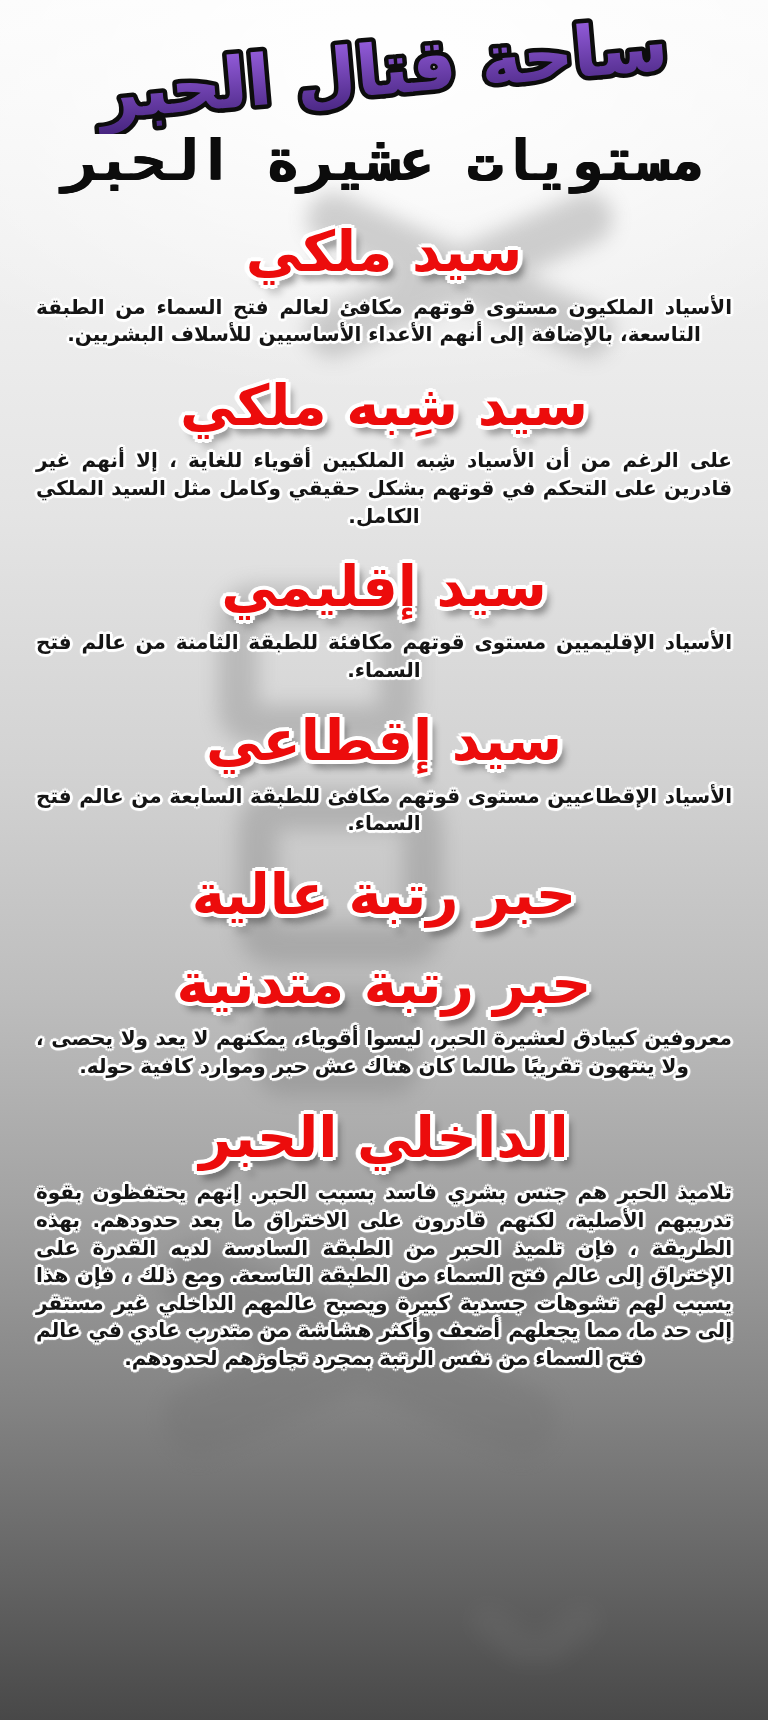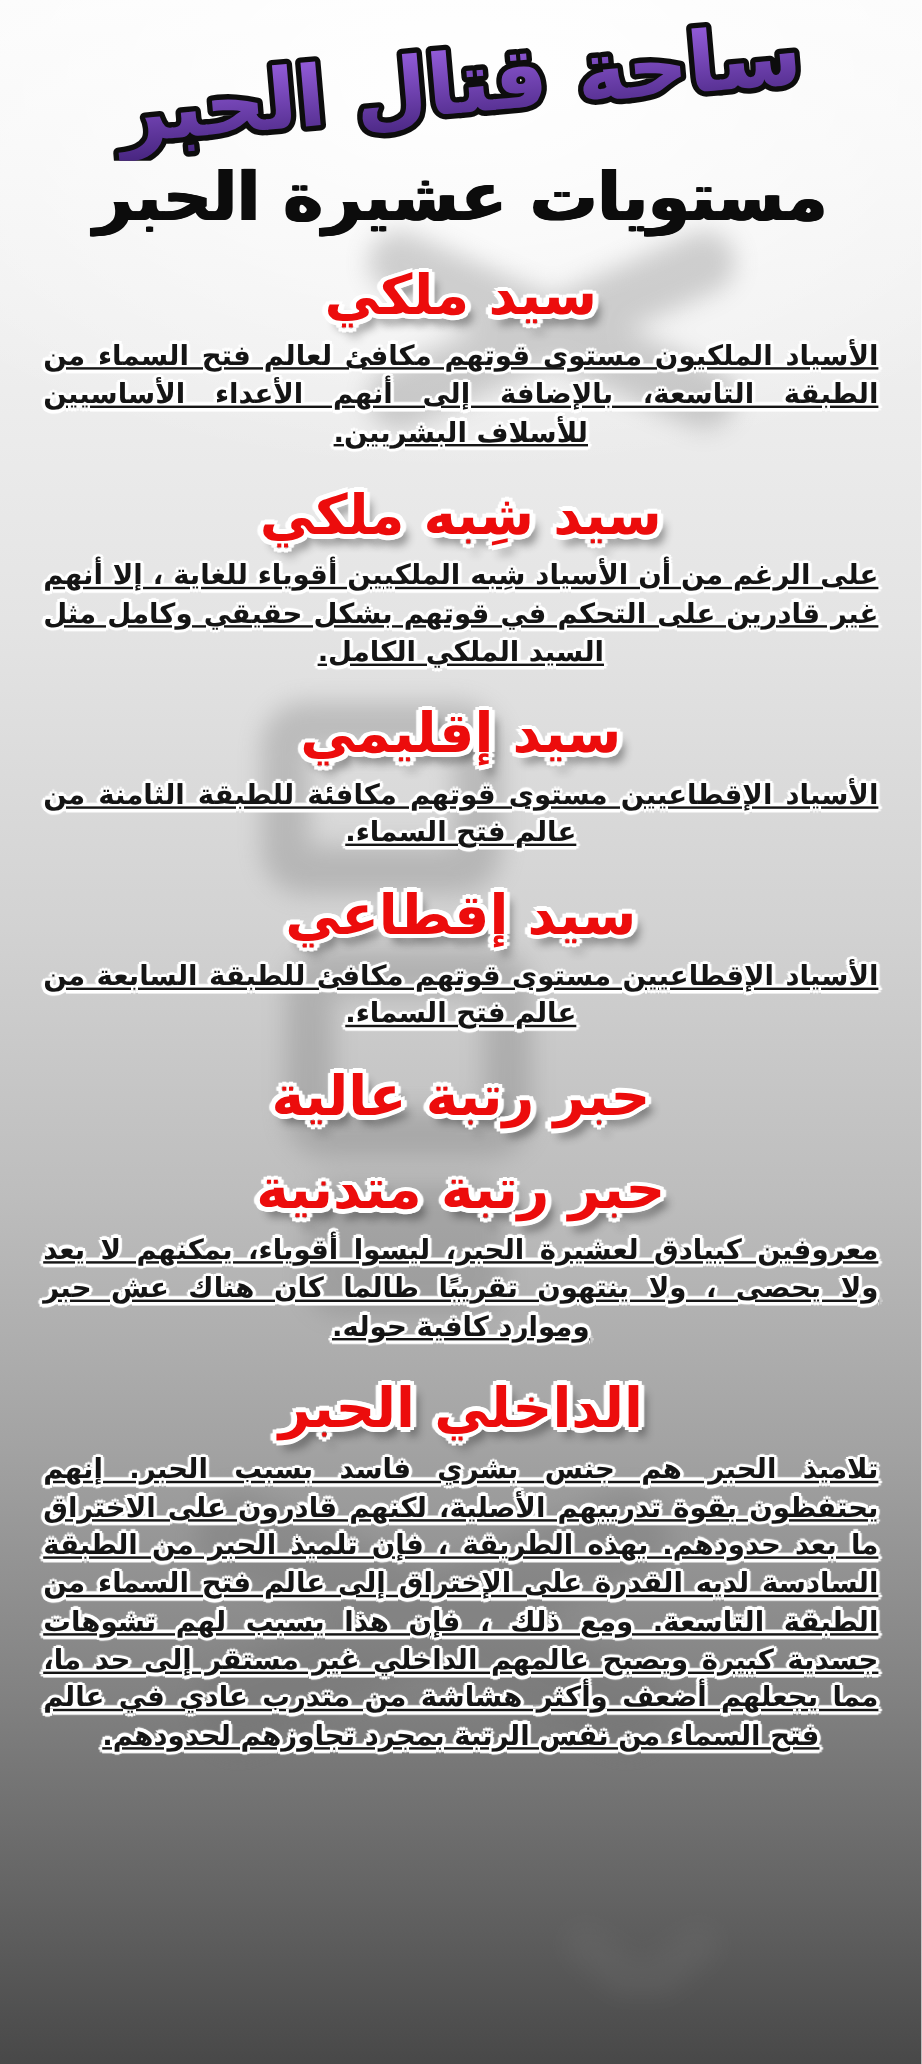--- a/index.html
+++ b/index.html
@@ -24,38 +24,38 @@
   .wm-v .bar{position:absolute;width:60%;height:34px;background:#6f6f6f;border-radius:17px;top:40%;}
   .wm-v .bar.b1{left:-4px;transform:rotate(38deg);}
   .wm-v .bar.b2{right:-4px;transform:rotate(-38deg);}
   
   .content{position:relative;z-index:2;padding:8px 36px 0;text-align:center;}
   .title-svg{display:block;margin:0 auto;}
   .subtitle{
     font-size:56px;font-weight:bold;color:#0c0c0c;line-height:1.05;
     margin-top:2px;letter-spacing:-1px;
     text-shadow:1px 0 0 #0c0c0c,-1px 0 0 #0c0c0c;
+    font-family:Liberation Mono, monospace;
   }
   .section{margin-top:26px;}
   .sec-heading{
-    font-size:46px;font-weight:bold;color:#ec0c0c;line-height:1.12;margin:0 0 10px;
+    font-size:56px;font-weight:bold;color:#ec0c0c;line-height:1.12;margin:0 0 10px;
     text-shadow:
       -4px 0 0 #fff,4px 0 0 #fff,0 -4px 0 #fff,0 4px 0 #fff,
       -3px -3px 0 #fff,3px -3px 0 #fff,-3px 3px 0 #fff,3px 3px 0 #fff,
       -5px 0 1px #fff,5px 0 1px #fff,
       6px 8px 7px rgba(30,30,30,.45);
   }
   .sec-body{
-    font-size:23px;font-weight:bold;color:#151515;line-height:1.38;margin:0;
+    font-size:20px;font-weight:bold;color:#151515;line-height:1.38;margin:0;
     text-align:justify;text-align-last:center;
     text-shadow:
       -2px 0 0 #fff,2px 0 0 #fff,0 -2px 0 #fff,0 2px 0 #fff,
       -2px -2px 0 #fff,2px -2px 0 #fff,-2px 2px 0 #fff,2px 2px 0 #fff,
       -3px 0 1px #fff,3px 0 1px #fff,0 3px 1px #fff,0 -3px 1px #fff;
-    text-decoration: underline;
   }
 </style>
 </head>
 <body>
 
 <div class="poster">
 
   <div class="watermark">
     <div class="wm wm-x" style="left:295px;top:190px;width:330px;height:170px;">
       <div class="bar b1" style="height:52px;"></div>
@@ -93,21 +93,21 @@
       <p class="sec-body">الأسياد الملكيون مستوى قوتهم مكافئ لعالم فتح السماء من الطبقة التاسعة، بالإضافة إلى أنهم الأعداء الأساسيين للأسلاف البشريين.</p>
     </div>
 
     <div class="section">
       <div class="sec-heading">سيد شِبه ملكي</div>
       <p class="sec-body">على الرغم من أن الأسياد شِبه الملكيين أقوياء للغاية ، إلا أنهم غير قادرين على التحكم في قوتهم بشكل حقيقي وكامل مثل السيد الملكي الكامل.</p>
     </div>
 
     <div class="section">
       <div class="sec-heading">سيد إقليمي</div>
-      <p class="sec-body">الأسياد الإقطاعيين مستوى قوتهم مكافئة للطبقة الثامنة من عالم فتح السماء.</p>
+      <p class="sec-body">الأسياد الإقليميين مستوى قوتهم مكافئة للطبقة الثامنة من عالم فتح السماء.</p>
     </div>
 
     <div class="section">
       <div class="sec-heading">سيد إقطاعي</div>
       <p class="sec-body">الأسياد الإقطاعيين مستوى قوتهم مكافئ للطبقة السابعة من عالم فتح السماء.</p>
     </div>
 
     <div class="section">
       <div class="sec-heading">حبر رتبة عالية</div>
     </div>

